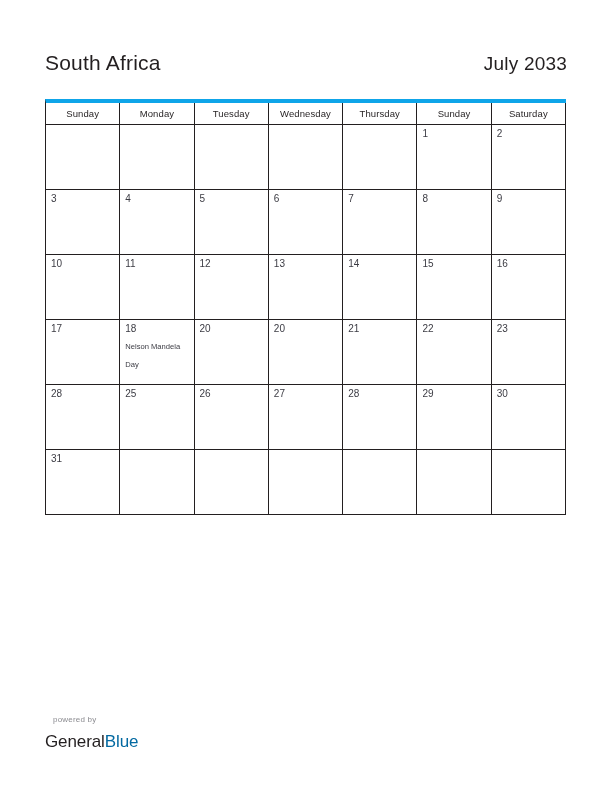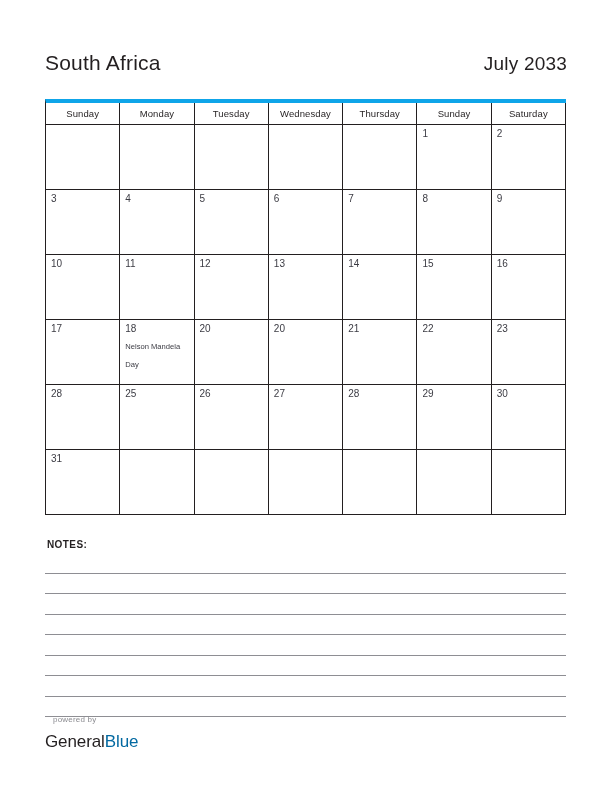--- a/index.html
+++ b/index.html
@@ -245,32 +245,19 @@
       <div class="day-cell"><span class="day-number">31</span><span class="day-event"></span></div>
       <div class="day-cell"><span class="day-event"></span></div>
       <div class="day-cell"><span class="day-event"></span></div>
       <div class="day-cell"><span class="day-event"></span></div>
       <div class="day-cell"><span class="day-event"></span></div>
       <div class="day-cell"><span class="day-event"></span></div>
       <div class="day-cell"><span class="day-event"></span></div>
     </div>
   </div>
 
-  <div class="notes">
-    <div class="notes-label">NOTES:</div>
-    <div class="notes-lines">
-      <div class="note-line"></div>
-      <div class="note-line"></div>
-      <div class="note-line"></div>
-      <div class="note-line"></div>
-      <div class="note-line"></div>
-      <div class="note-line"></div>
-      <div class="note-line"></div>
-      <div class="note-line"></div>
-    </div>
-  </div>
 
   <div class="footer">
     <div class="powered-by">powered by</div>
     <div class="brand"><span class="brand-general">General</span><span class="brand-blue">Blue</span></div>
   </div>
 
 </div>
 
 </body></html>

